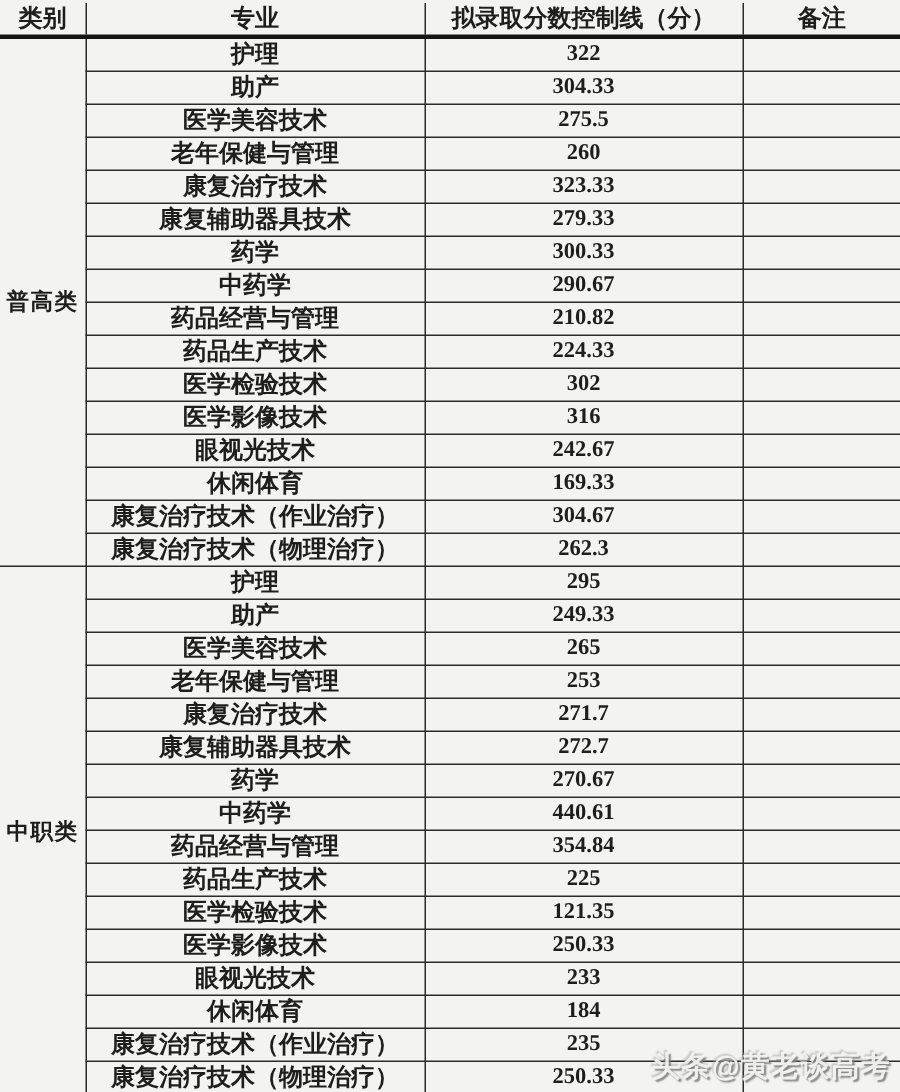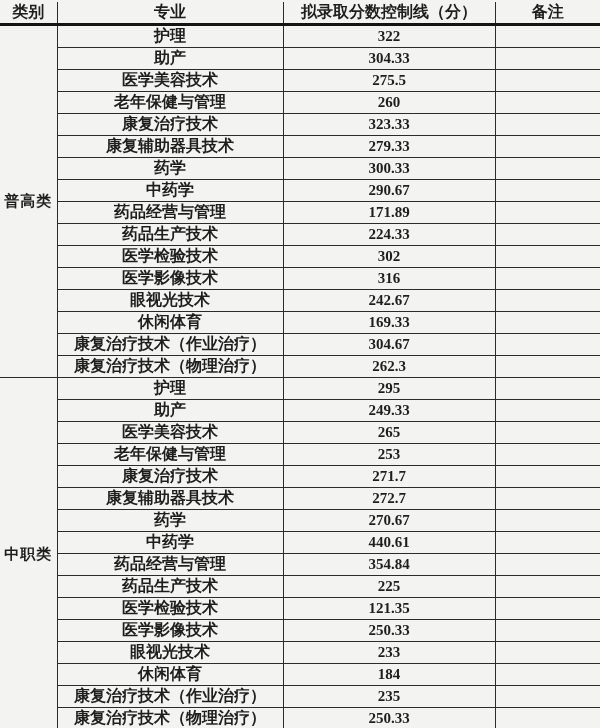--- a/index.html
+++ b/index.html
@@ -113,21 +113,21 @@
           <td class="score">300.33</td>
           <td class="remark"></td>
         </tr>
         <tr>
           <td class="major">中药学</td>
           <td class="score">290.67</td>
           <td class="remark"></td>
         </tr>
         <tr>
           <td class="major">药品经营与管理</td>
-          <td class="score">171.89</td>
+          <td class="score">210.82</td>
           <td class="remark"></td>
         </tr>
         <tr>
           <td class="major">药品生产技术</td>
           <td class="score">224.33</td>
           <td class="remark"></td>
         </tr>
         <tr>
           <td class="major">医学检验技术</td>
           <td class="score">302</td>
@@ -234,13 +234,14 @@
           <td class="score">235</td>
           <td class="remark"></td>
         </tr>
         <tr>
           <td class="major">康复治疗技术（物理治疗）</td>
           <td class="score">250.33</td>
           <td class="remark"></td>
         </tr>
       </tbody>
   </table>
+  <div class="watermark">头条@黄老谈高考</div>
 </div>
 
 </body></html>

